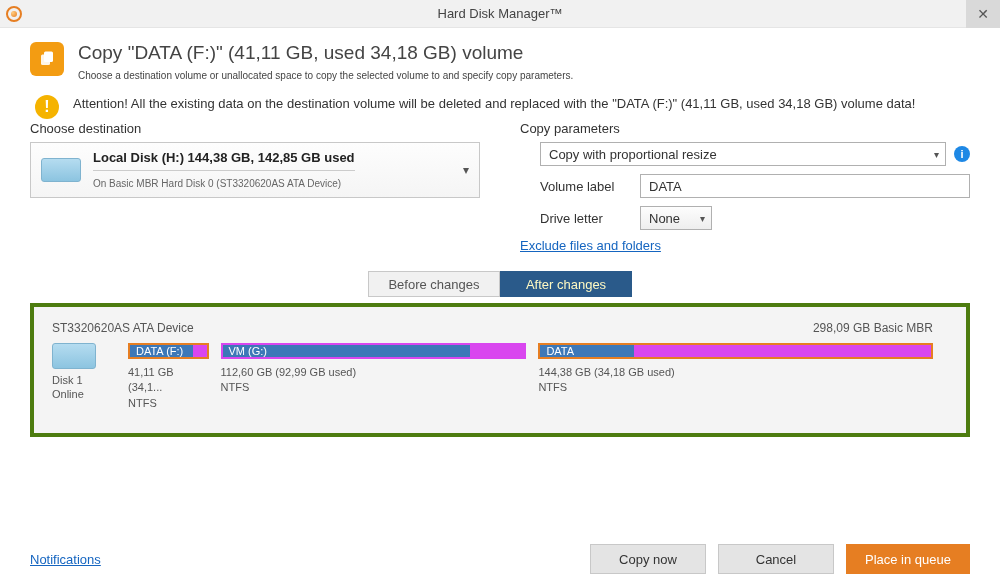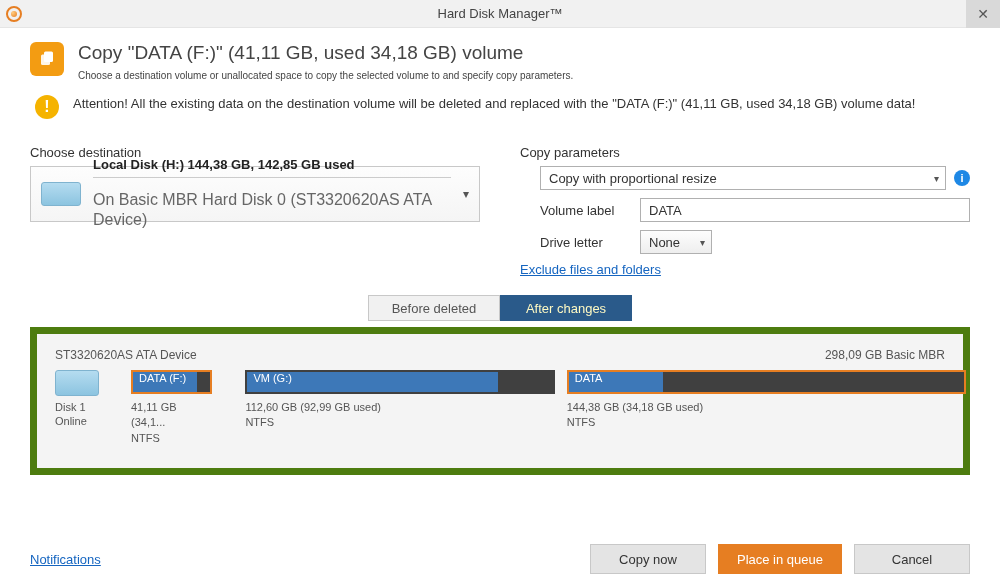--- a/index.html
+++ b/index.html
@@ -103,21 +103,21 @@
   }
   .warning-text {
     font-weight:400;
     color:#333;
     line-height:1.4;
   }
 
   
   .cols {
     display:flex;
-    margin-top:26px;
+    margin-top:2px;
     gap:40px;
   }
   .col { flex:1; min-width:0; }
 
   .section-label { font-size:13px; color:#333; margin-bottom:6px; }
 
   
   .dest-select {
     border:1px solid #c8c8c8;
     background:linear-gradient(#fdfdfd,#f5f5f5);
@@ -131,21 +131,21 @@
   .dest-select .disk-icon {
     width:40px; height:24px;
     background:linear-gradient(#b5dcf0,#8cc4e0);
     border:1px solid #7fb3cf;
     border-radius:3px;
     margin-right:12px;
     flex-shrink:0;
   }
   .dest-text { line-height:1.3; }
   .dest-title { font-weight:600; color:#222; font-size:13px; }
-  .dest-sub { font-size:16px; color:#666; border-top:1px solid #ccc; margin-top:3px; padding-top:12px;}
+  .dest-sub { font-size:10px; color:#666; border-top:1px solid #ccc; margin-top:3px; padding-top:6px;}
   .dest-select .chev {
     position:absolute; right:10px; top:50%; transform:translateY(-50%);
     font-size:12px; color:#555;
   }
 
   
   .param-row { display:flex; align-items:center; margin-bottom:8px;padding-left:20px; }
   .param-row label { width:100px; font-size:13px; color:#333; }
   .select-full {
     flex:1;
@@ -201,23 +201,23 @@
     font-size:13px;
     border:1px solid #c8c8c8;
     cursor:pointer;
   }
   .tab.inactive { background:#f1f1f1; color:#555; }
   .tab.active { background:#2a5a8a; color:#fef9c3; border-color:#2a5a8a; }
 
   
   .disk-panel {
     background:#f4f4f4;
-    border:7px solid #4d7c0f;
+    border:4px solid #4d7c0f;
     margin-top:6px;
-    padding:14px 18px 22px 18px;
+    padding:14px 33px 22px 18px;
   }
   .disk-header {
     display:flex; justify-content:space-between;
     font-size:12px; color:#555;
     margin-bottom:8px;
   }
   .disk-row { display:flex; gap:14px; align-items:flex-start; }
   .disk-info {
     width:62px;
     font-size:11px;
@@ -229,25 +229,25 @@
     background:linear-gradient(#b5dcf0,#8cc4e0);
     border:1px solid #7fb3cf;
     border-radius:3px;
     margin-bottom:4px;
   }
 
   .parts { flex:1; display:flex; gap:12px; }
 
   .part { display:flex; flex-direction:column; }
   .part-bar {
-    height:24px;
+    height:16px;
     border:2px solid #e67e22;
     position:relative;
     overflow:hidden;
-    background:#404040;
+    background:#d946ef;
     display:flex;
     align-items:flex-start;
     margin-bottom:6px;
   }
   .part-bar.noborder { border-color:transparent; }
   .part-fill {
     position:absolute; left:0; top:0; bottom:0;
     background:#3d78b8;
   }
   .part-label {
@@ -351,21 +351,21 @@
       </div>
 
       <div style="padding-left:0; margin-top:4px;">
         <span class="link">Exclude files and folders</span>
       </div>
     </div>
   </div>
 
   <div class="tabs-wrap">
     <div class="tabs">
-      <div class="tab inactive">Before deleted</div>
+      <div class="tab inactive">Before changes</div>
       <div class="tab active">After changes</div>
     </div>
   </div>
 
   <div class="disk-panel">
     <div class="disk-header">
       <span>ST3320620AS ATA Device</span>
       <span>298,09 GB Basic MBR</span>
     </div>
     <div class="disk-row">
@@ -376,21 +376,21 @@
       </div>
       <div class="parts" id="parts-container">
           <div class="part" style="flex: 0 0 10%;">
             <div class="part-bar">
               <div class="part-fill" style="width: 83%;"></div>
               <span class="part-label">DATA (F:)</span>
             </div>
             <div class="part-meta">41,11 GB (34,1...</div>
             <div class="part-meta">NTFS</div>
           </div>
-          <div class="part" style="flex: 0 0 38%; margin-left: 21px;">
+          <div class="part" style="flex: 0 0 38%;">
             <div class="part-bar noborder">
               <div class="part-fill" style="width: 82%;"></div>
               <span class="part-label">VM (G:)</span>
             </div>
             <div class="part-meta">112,60 GB (92,99 GB used)</div>
             <div class="part-meta">NTFS</div>
           </div>
           <div class="part" style="flex: 0 0 49%;">
             <div class="part-bar">
               <div class="part-fill" style="width: 24%;"></div>
@@ -402,15 +402,15 @@
         </div>
     </div>
   </div>
 
 </div>
 
 <div class="footer">
   <span class="link">Notifications</span>
   <span class="spacer"></span>
   <div class="btn btn-default">Copy now</div>
+  <div class="btn btn-default">Cancel</div>
   <div class="btn btn-primary">Place in queue</div>
-  <div class="btn btn-default">Cancel</div>
 </div>
 
 </body></html>

